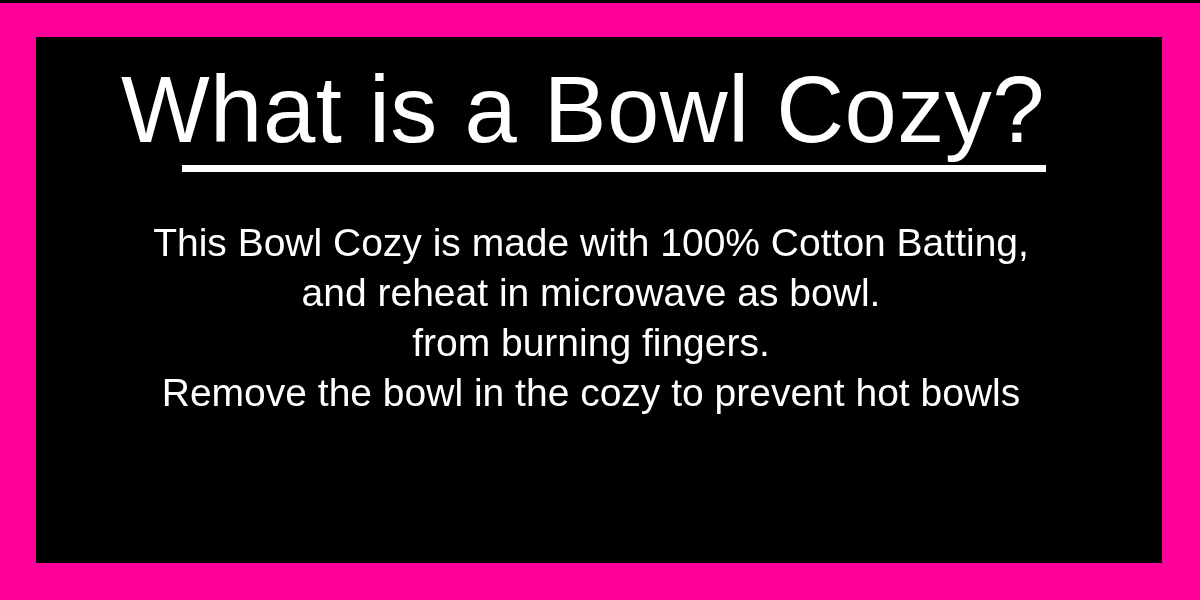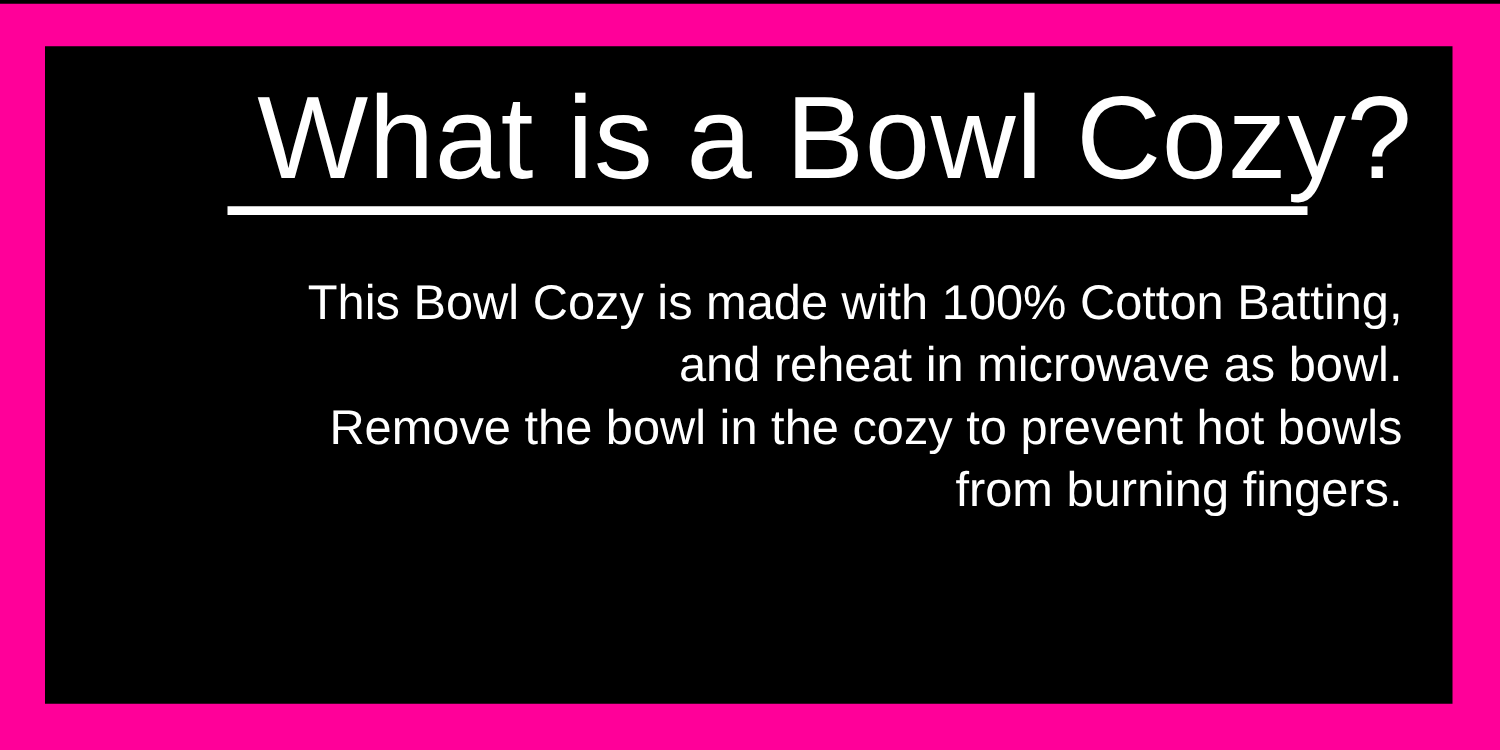--- a/index.html
+++ b/index.html
@@ -41,21 +41,21 @@
     background: #000000;
     overflow: hidden;
   }
 
   
   .title-block {
     position: absolute;
     left: 0px;
     top: 25px;
     width: 1094px;
-    text-align: right;
+    text-align: center;
   }
   .title-text {
     display: block;
     color: #ffffff;
     font-size: 94px;
     font-weight: 300;
     line-height: 1.02;
     letter-spacing: 0.5px;
     white-space: nowrap;
   }
@@ -64,24 +64,24 @@
     left: 146px;
     top: 128px;
     width: 864px;
     height: 7px;
     background: #ffffff;
   }
 
   
   .body-block {
     position: absolute;
-    left: 0px;
+    left: 12px;
     top: 181px;
     width: 1086px;
-    text-align: right;
+    text-align: center;
   }
   .body-line {
     display: block;
     color: #ffffff;
     font-size: 39px;
     font-weight: 400;
     line-height: 50px;
     white-space: nowrap;
   }
 </style>
@@ -95,18 +95,18 @@
   <div class="black-panel">
 
     <div class="title-block">
       <span class="title-text">What is a Bowl Cozy?</span>
     </div>
     <div class="title-rule"></div>
 
     <div class="body-block">
       <span class="body-line">This Bowl Cozy is made with 100% Cotton Batting,</span>
       <span class="body-line">and reheat in microwave as bowl.</span>
+      <span class="body-line">from burning fingers.</span>
       <span class="body-line">Remove the bowl in the cozy to prevent hot bowls</span>
-      <span class="body-line">from burning fingers.</span>
     </div>
 
   </div>
 </div>
 
 </body></html>

